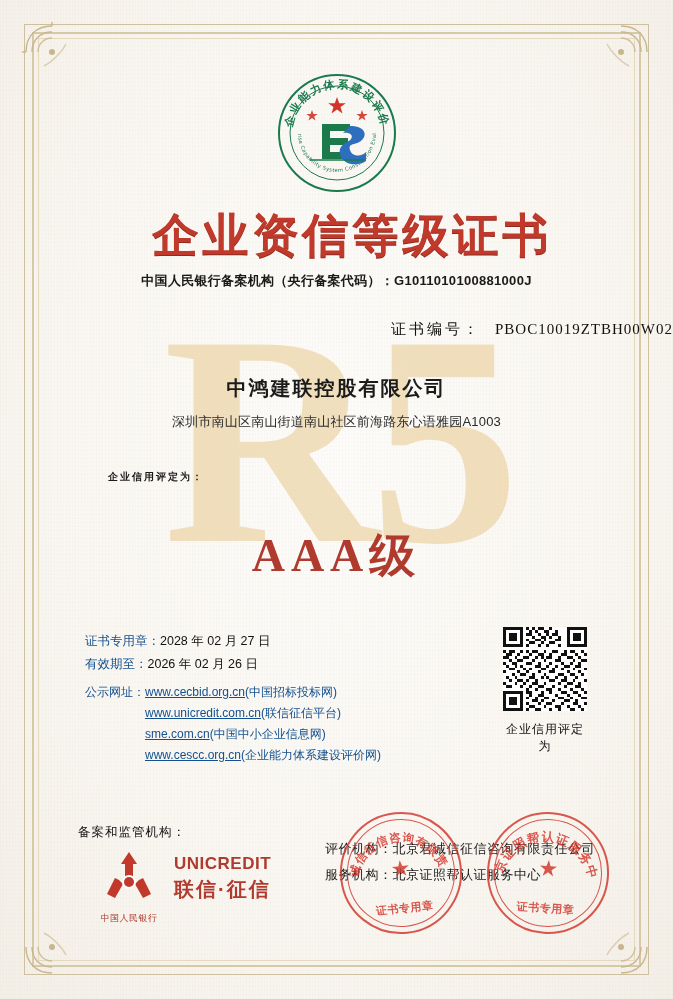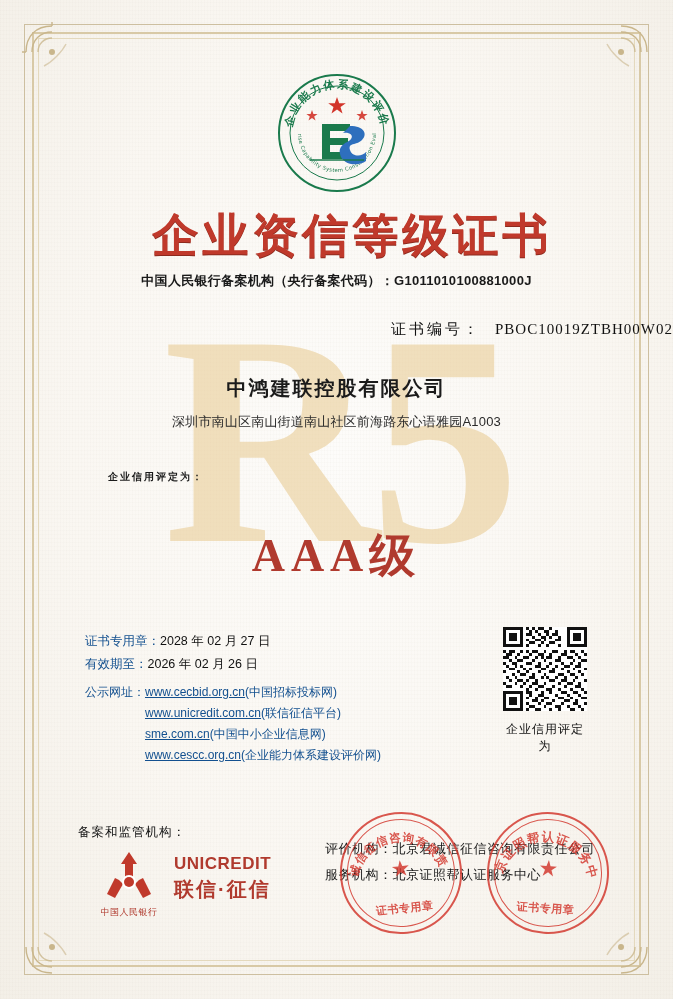--- a/index.html
+++ b/index.html
@@ -118,21 +118,21 @@
   .qr-wrap{position:absolute;right:84px;top:627px;width:88px;text-align:center;}
   .qr{width:84px;height:84px;}
   .qr-cap{margin-top:6px;font-size:12px;color:#111;letter-spacing:1px;}
 
   
   .reg-label{
     position:absolute;left:78px;top:824px;font-size:12.5px;color:#111;letter-spacing:1px;
   }
   .logos{position:absolute;left:88px;top:848px;width:210px;height:72px;}
   .pboc-logo{position:absolute;left:0;top:0;width:82px;height:72px;text-align:center;}
-  .pboc-logo .cap{font-size:9px;color:#b03a2e;letter-spacing:.5px;margin-top:2px;}
+  .pboc-logo .cap{font-size:9px;color:#b03a2e;letter-spacing:.5px;margin-top:8px;}
   .unicredit{position:absolute;left:86px;top:6px;}
   .unicredit .en{font-size:17px;font-weight:700;color:#b03a2e;letter-spacing:.5px;}
   .unicredit .cn{font-size:20px;font-weight:700;color:#b03a2e;letter-spacing:2px;margin-top:2px;}
 
   .org-lines{
     position:absolute;left:325px;top:836px;
     font-size:13px;color:#1a1a1a;line-height:26px;letter-spacing:.5px;
   }
 
   

